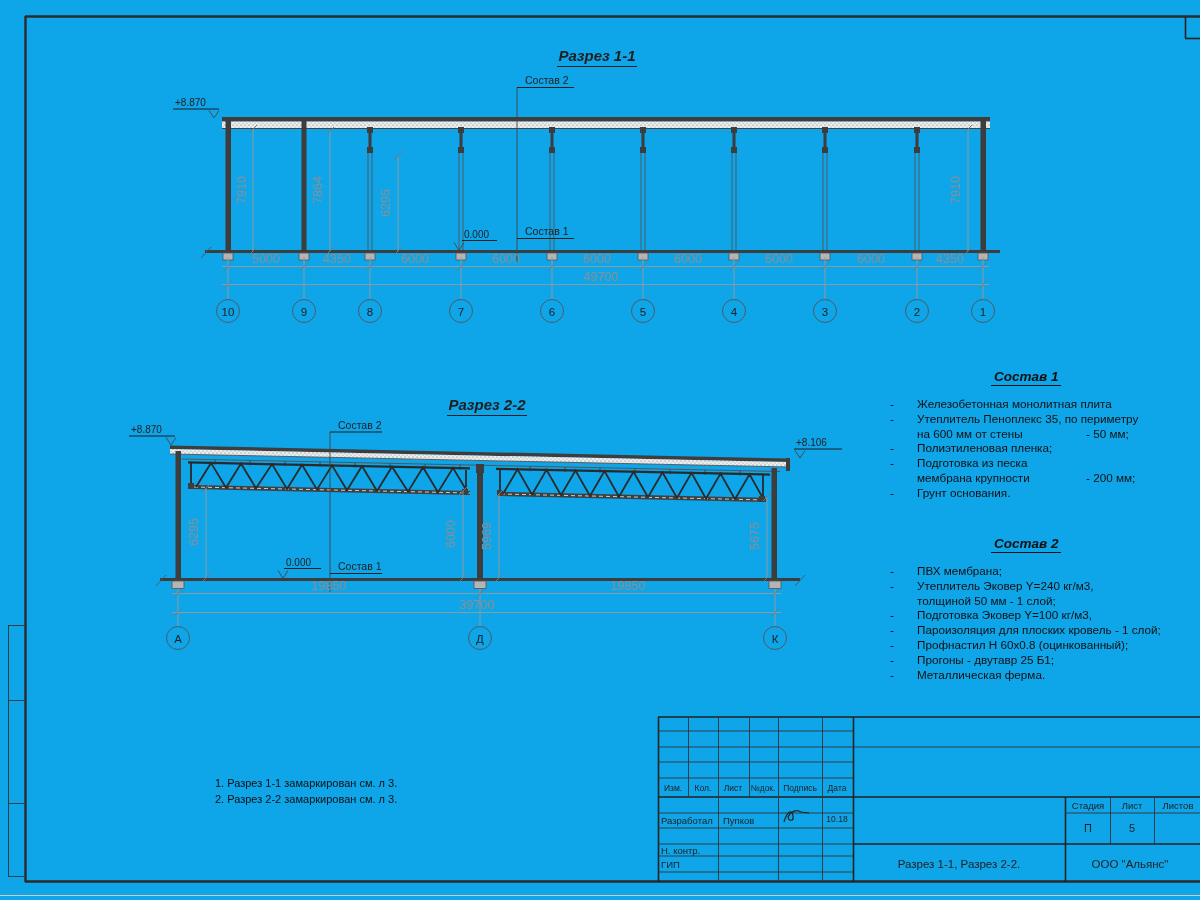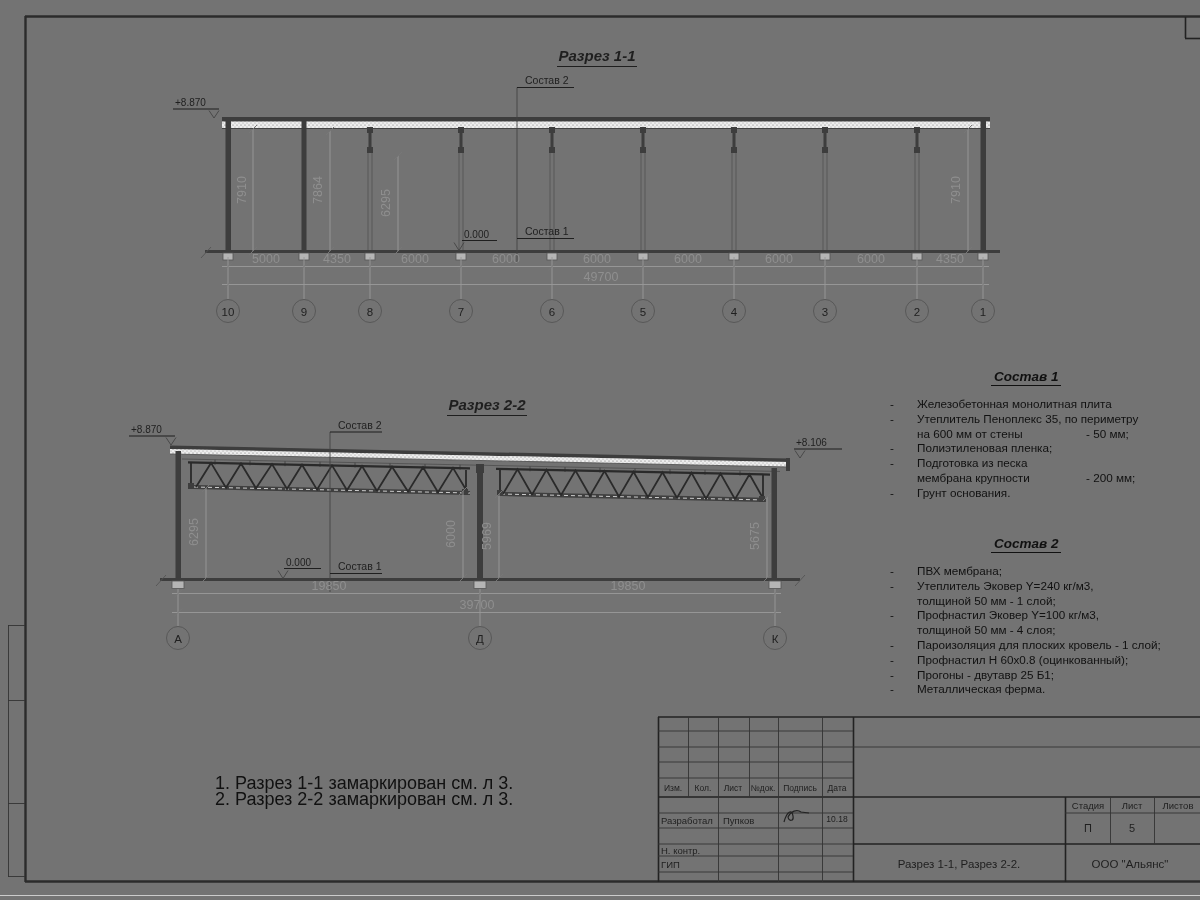--- a/index.html
+++ b/index.html
@@ -1,16 +1,16 @@
 <!DOCTYPE html>
 <html><head>
 <meta charset="utf-8">
 <style>
   html,body{margin:0;padding:0;background:#fff;}
-  #sheet{position:relative;width:1200px;height:900px;background:#737373;overflow:hidden;
+  #sheet{position:relative;width:1200px;height:900px;background:#0ea5e9;overflow:hidden;
          font-family:"Liberation Sans","DejaVu Sans",sans-serif;}
   svg{position:absolute;left:0;top:0;}
   svg text{font-family:"Liberation Sans","DejaVu Sans",sans-serif;fill:#1f1f1f;}
   .t-title{font-size:15px;font-style:italic;font-weight:bold;}
   .t-label{font-size:10.5px;}
   .t-level{font-size:10px;}
   .t-dim{font-size:12.5px;fill:#8f8f8f;}
   .t-axis{font-size:11.5px;}
   .t-tb-s{font-size:8.5px;}
   .t-tb-m{font-size:9.5px;}
@@ -27,21 +27,21 @@
   .tb-thin{stroke:#333;stroke-width:0.9;}
   .tb-thick{stroke:#222;stroke-width:1.6;}
   .overlay{position:absolute;color:#111;}
   .s-block{position:absolute;width:312px;}
   .s-head{display:inline-block;margin-left:103px;padding:0 3px 1px 3px;border-bottom:1.2px solid #111;
           font-size:13.5px;font-style:italic;font-weight:bold;}
   .s-items{margin-top:11px;}
   .s-row{position:relative;padding-left:29px;font-size:11.7px;line-height:14.8px;height:14.8px;white-space:nowrap;}
   .s-dash{position:absolute;left:2px;}
   .s-val{position:absolute;left:198px;}
-  .notes{position:absolute;left:215px;top:776px;font-size:18px;line-height:15.5px;}
+  .notes{position:absolute;left:215px;top:776px;font-size:11px;line-height:15.5px;}
 </style>
 </head>
 <body>
 
 <div id="sheet">
 <svg width="1200" height="900" viewBox="0 0 1200 900">
   <defs>
     <pattern id="stip" width="4" height="4" patternUnits="userSpaceOnUse">
       <rect width="4" height="4" fill="#ededed"></rect>
       <circle cx="1" cy="1" r="0.6" fill="#6f6f6f"></circle>
@@ -454,22 +454,21 @@
     <div class="s-row"><span class="s-dash">-</span><span>Грунт основания.</span><span class="s-val"></span></div>
   </div>
 </div>
 
 <div class="s-block overlay" style="left:888px;top:534px;">
   <span class="s-head">Состав 2</span>
   <div class="s-items">
     <div class="s-row"><span class="s-dash">-</span><span>ПВХ мембрана;</span></div>
     <div class="s-row"><span class="s-dash">-</span><span>Утеплитель Эковер Y=240 кг/м3,</span></div>
     <div class="s-row"><span class="s-dash"></span><span>толщиной 50 мм - 1 слой;</span></div>
-    <div class="s-row"><span class="s-dash">-</span><span>Профнастил Эковер Y=100 кг/м3,</span></div>
-    <div class="s-row"><span class="s-dash"></span><span>толщиной 50 мм - 4 слоя;</span></div>
+    <div class="s-row"><span class="s-dash">-</span><span>Подготовка Эковер Y=100 кг/м3,</span></div>
     <div class="s-row"><span class="s-dash">-</span><span>Пароизоляция для плоских кровель - 1 слой;</span></div>
     <div class="s-row"><span class="s-dash">-</span><span>Профнастил Н 60х0.8 (оцинкованный);</span></div>
     <div class="s-row"><span class="s-dash">-</span><span>Прогоны - двутавр 25 Б1;</span></div>
     <div class="s-row"><span class="s-dash">-</span><span>Металлическая ферма.</span></div>
   </div>
 </div>
 
 <div class="notes overlay">
   <div>1. Разрез 1-1 замаркирован см. л 3.</div>
   <div>2. Разрез 2-2 замаркирован см. л 3.</div>

